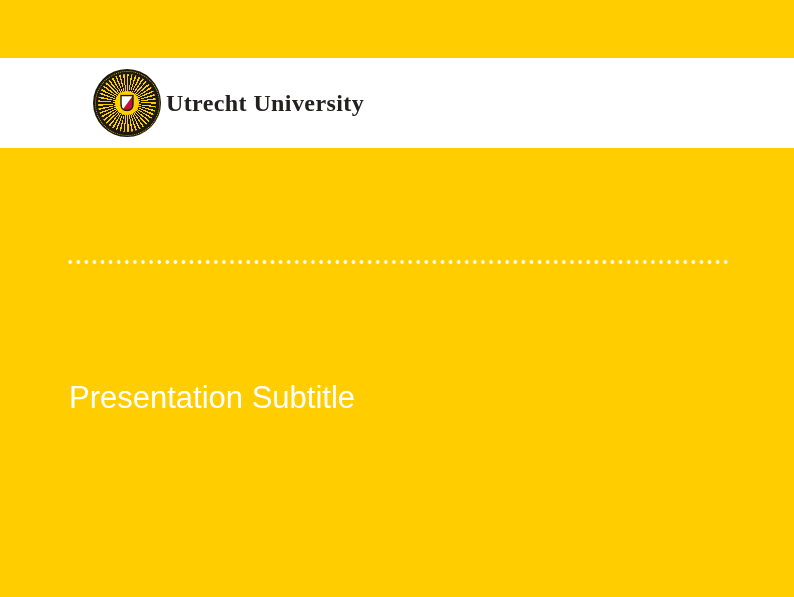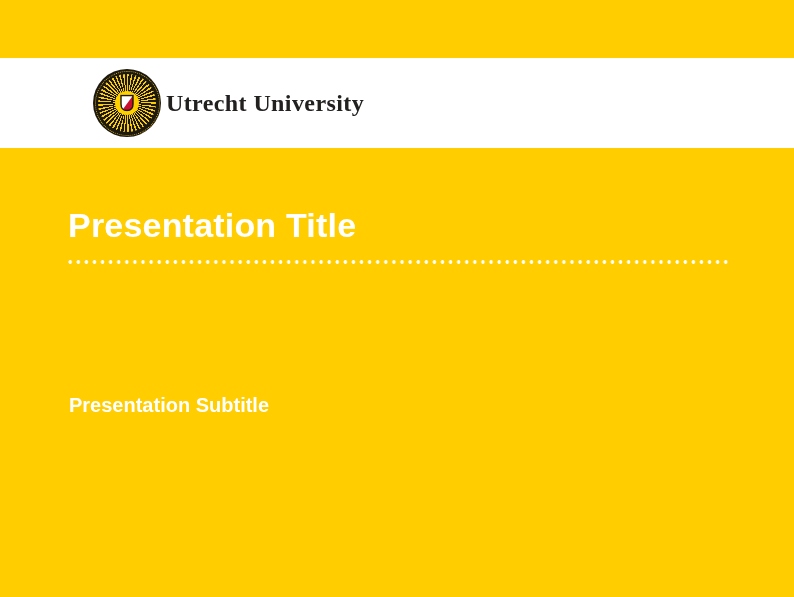--- a/index.html
+++ b/index.html
@@ -65,22 +65,22 @@
     font-size:34px;font-weight:700;letter-spacing:.2px;
     color:var(--text-white);
   }
   .dotted{
     position:absolute;left:68px;top:259px;width:662px;height:6px;
     background-image:radial-gradient(circle at 2.2px 3px,
       var(--text-white) 1.6px, rgba(255,255,255,0) 2px);
     background-size:8.1px 6px;background-repeat:repeat-x;
   }
   .subtitle{
-    position:absolute;left:69px;top:394px;margin:0;
-    font-size:20px;font-weight:700;
+    position:absolute;left:69px;top:380px;margin:0;
+    font-size:31px;font-weight:400;
     color:var(--text-white);
   }
   .author{
     position:absolute;left:69px;top:424px;
     font-size:23px;font-weight:700;
     color:var(--text-white);
   }
 </style>
 </head>
 <body>
@@ -97,20 +97,19 @@
       <svg class="logo-shield" viewBox="0 0 14 17" xmlns="http://www.w3.org/2000/svg">
         <path d="M1 1 H13 V9.5 Q13 16 7 16 Q1 16 1 9.5 Z" fill="#FFFFFF"></path>
         <path d="M13 1 L13 9.5 Q13 16 7 16 Q4.6 16 3.1 14.6 Z" fill="var(--shield-red)"></path>
         <path d="M1 1 H13 V9.5 Q13 16 7 16 Q1 16 1 9.5 Z" fill="none" stroke="#1C1812" stroke-width="1.4"></path>
       </svg>
     </div>
 
     <div class="wordmark">Utrecht University</div>
   </div>
 
-  <h1 class="title">Presentation Title</h1>
 
   <div class="dotted"></div>
 
   <h2 class="subtitle">Presentation Subtitle</h2>
 
 
 </div>
 
 </body></html>

